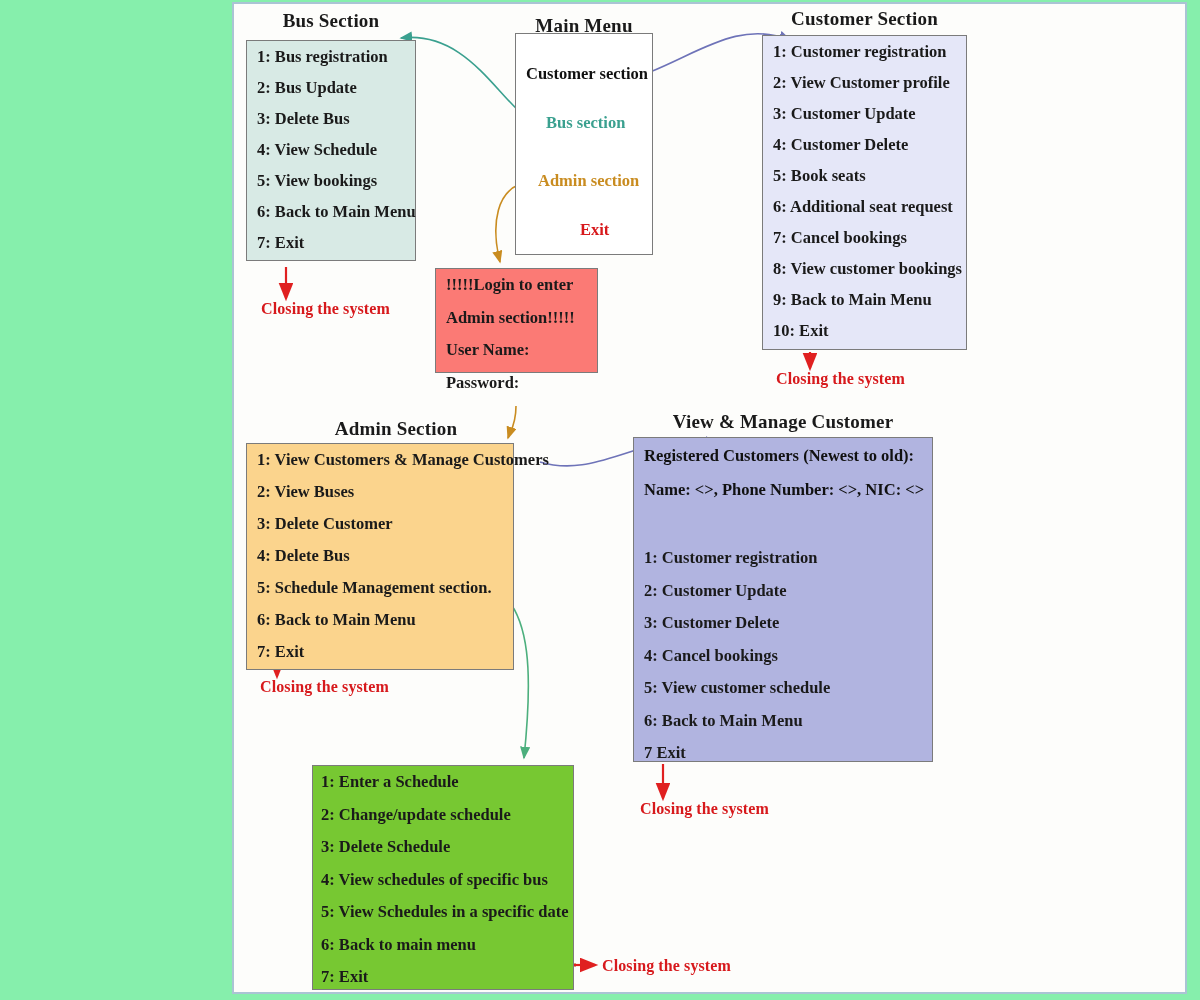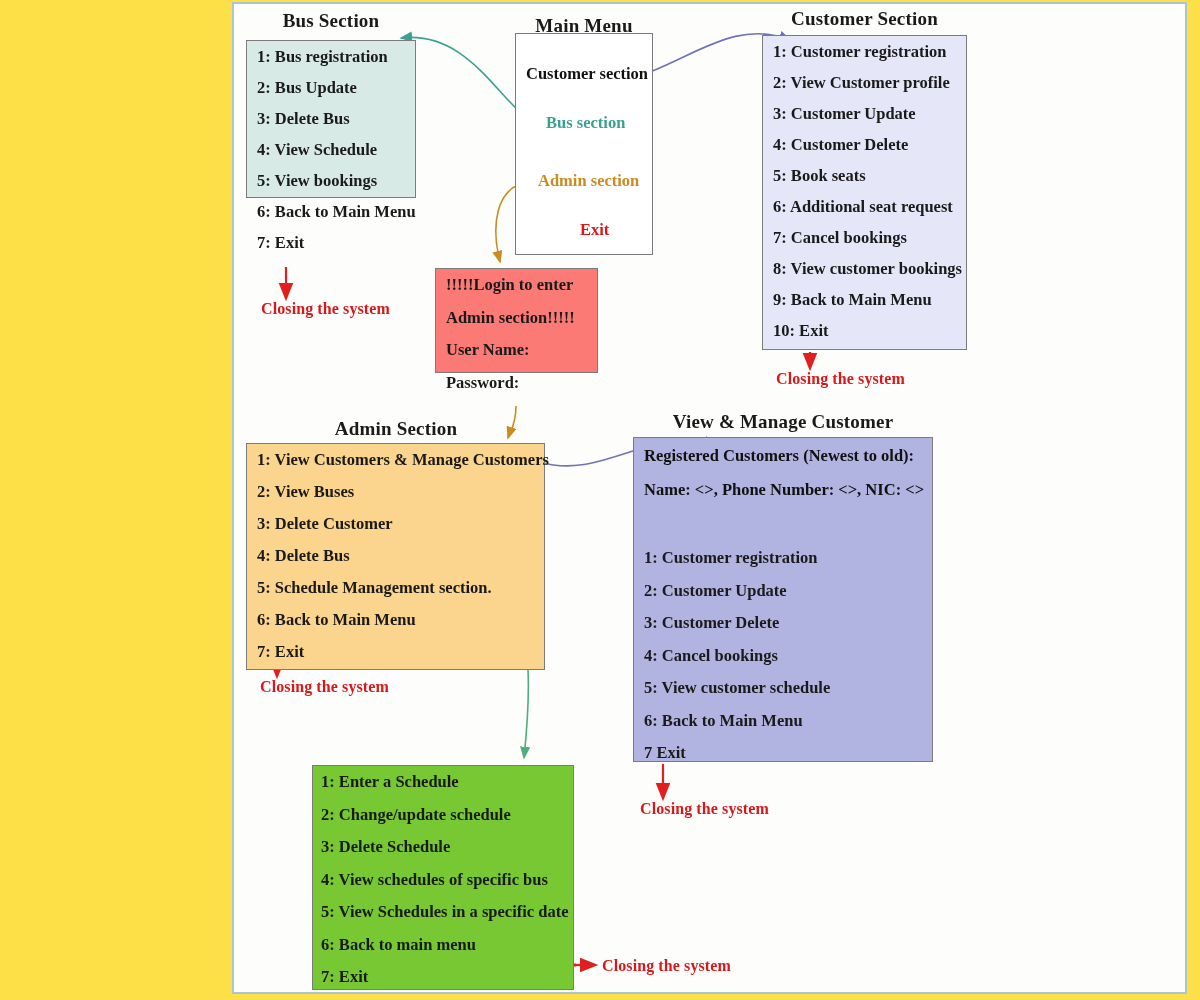--- a/index.html
+++ b/index.html
@@ -5,21 +5,21 @@
 <style>
   html, body {
     margin: 0;
     padding: 0;
     background: #ffffff;
   }
   #canvas {
     position: relative;
     width: 1200px;
     height: 1000px;
-    background: #fde047;
+    background: #86efac;
     font-family: "Liberation Serif", "DejaVu Serif", serif;
     overflow: hidden;
   }
   
   #frame {
     position: absolute;
     left: 232px;
     top: 2px;
     width: 955px;
     height: 992px;
@@ -61,25 +61,25 @@
   .closing {
     position: absolute;
     font-size: 16px;
     font-weight: bold;
     color: #d7191c;
     white-space: nowrap;
     letter-spacing: 0.1px;
   }
 
   
-  #bus-section-box    { left: 246px;  top: 40px;  width: 170px; height: 158px; background: #d8eae5; }
+  #bus-section-box    { left: 246px;  top: 40px;  width: 170px; height: 221px; background: #d8eae5; }
   #main-menu-box      { left: 515px;  top: 33px;  width: 138px; height: 222px; background: #ffffff; }
   #customer-section-box{left: 762px;  top: 35px;  width: 205px; height: 315px; background: #e5e7f8; }
   #login-box          { left: 435px;  top: 268px; width: 163px; height: 105px; background: #fb7a75; }
-  #admin-section-box  { left: 246px;  top: 443px; width: 299px; height: 227px; background: #fbd48d; }
+  #admin-section-box  { left: 246px;  top: 443px; width: 268px; height: 227px; background: #fbd48d; }
   #view-manage-box    { left: 633px;  top: 437px; width: 300px; height: 325px; background: #b1b4e0; }
   #manage-schedule-box{ left: 312px;  top: 765px; width: 262px; height: 225px; background: #77c832; padding-left: 8px; }
 
   
   #bus-section-box .item       { margin-bottom: 14.5px; }
   #customer-section-box .item  { margin-bottom: 14.5px; }
   #admin-section-box .item     { margin-bottom: 15.5px; }
   #manage-schedule-box .item   { margin-bottom: 16px; }
   #view-manage-box .item       { margin-bottom: 16px; }
   #login-box .item             { margin-bottom: 16px; }

